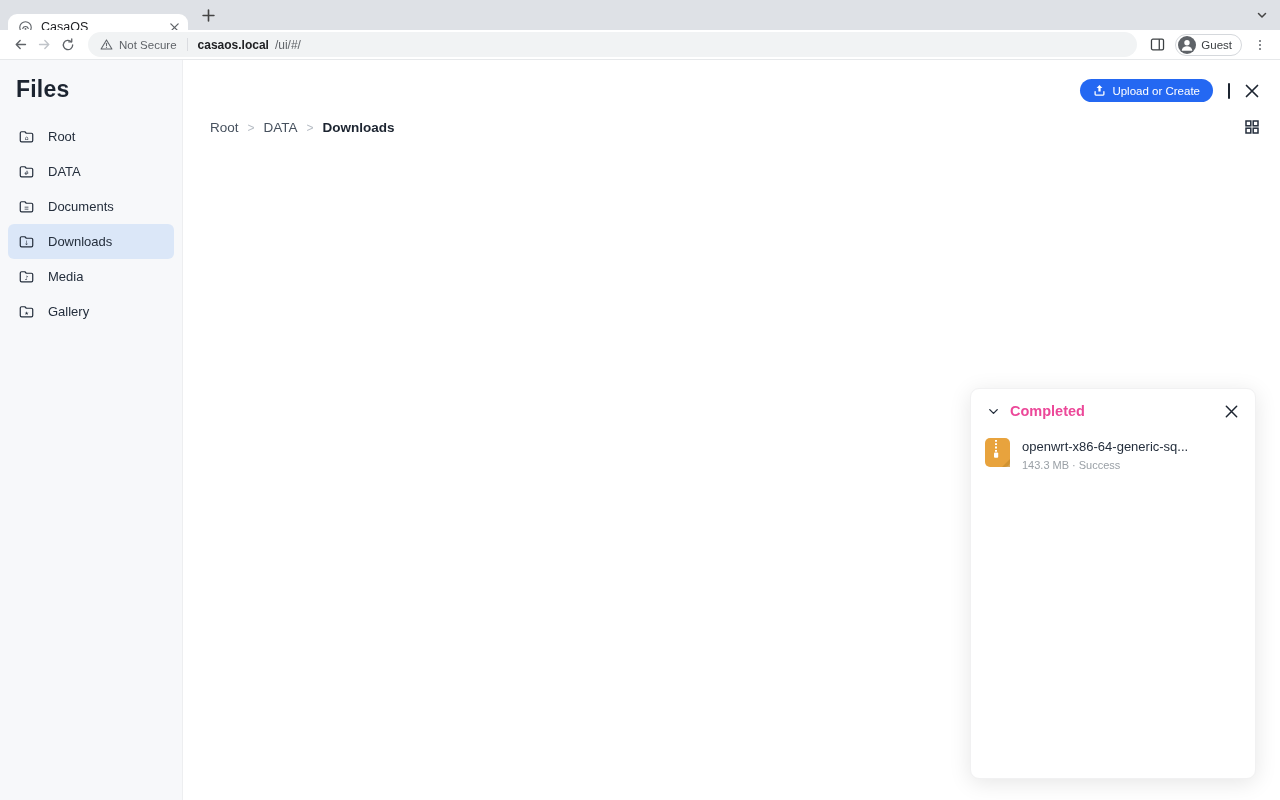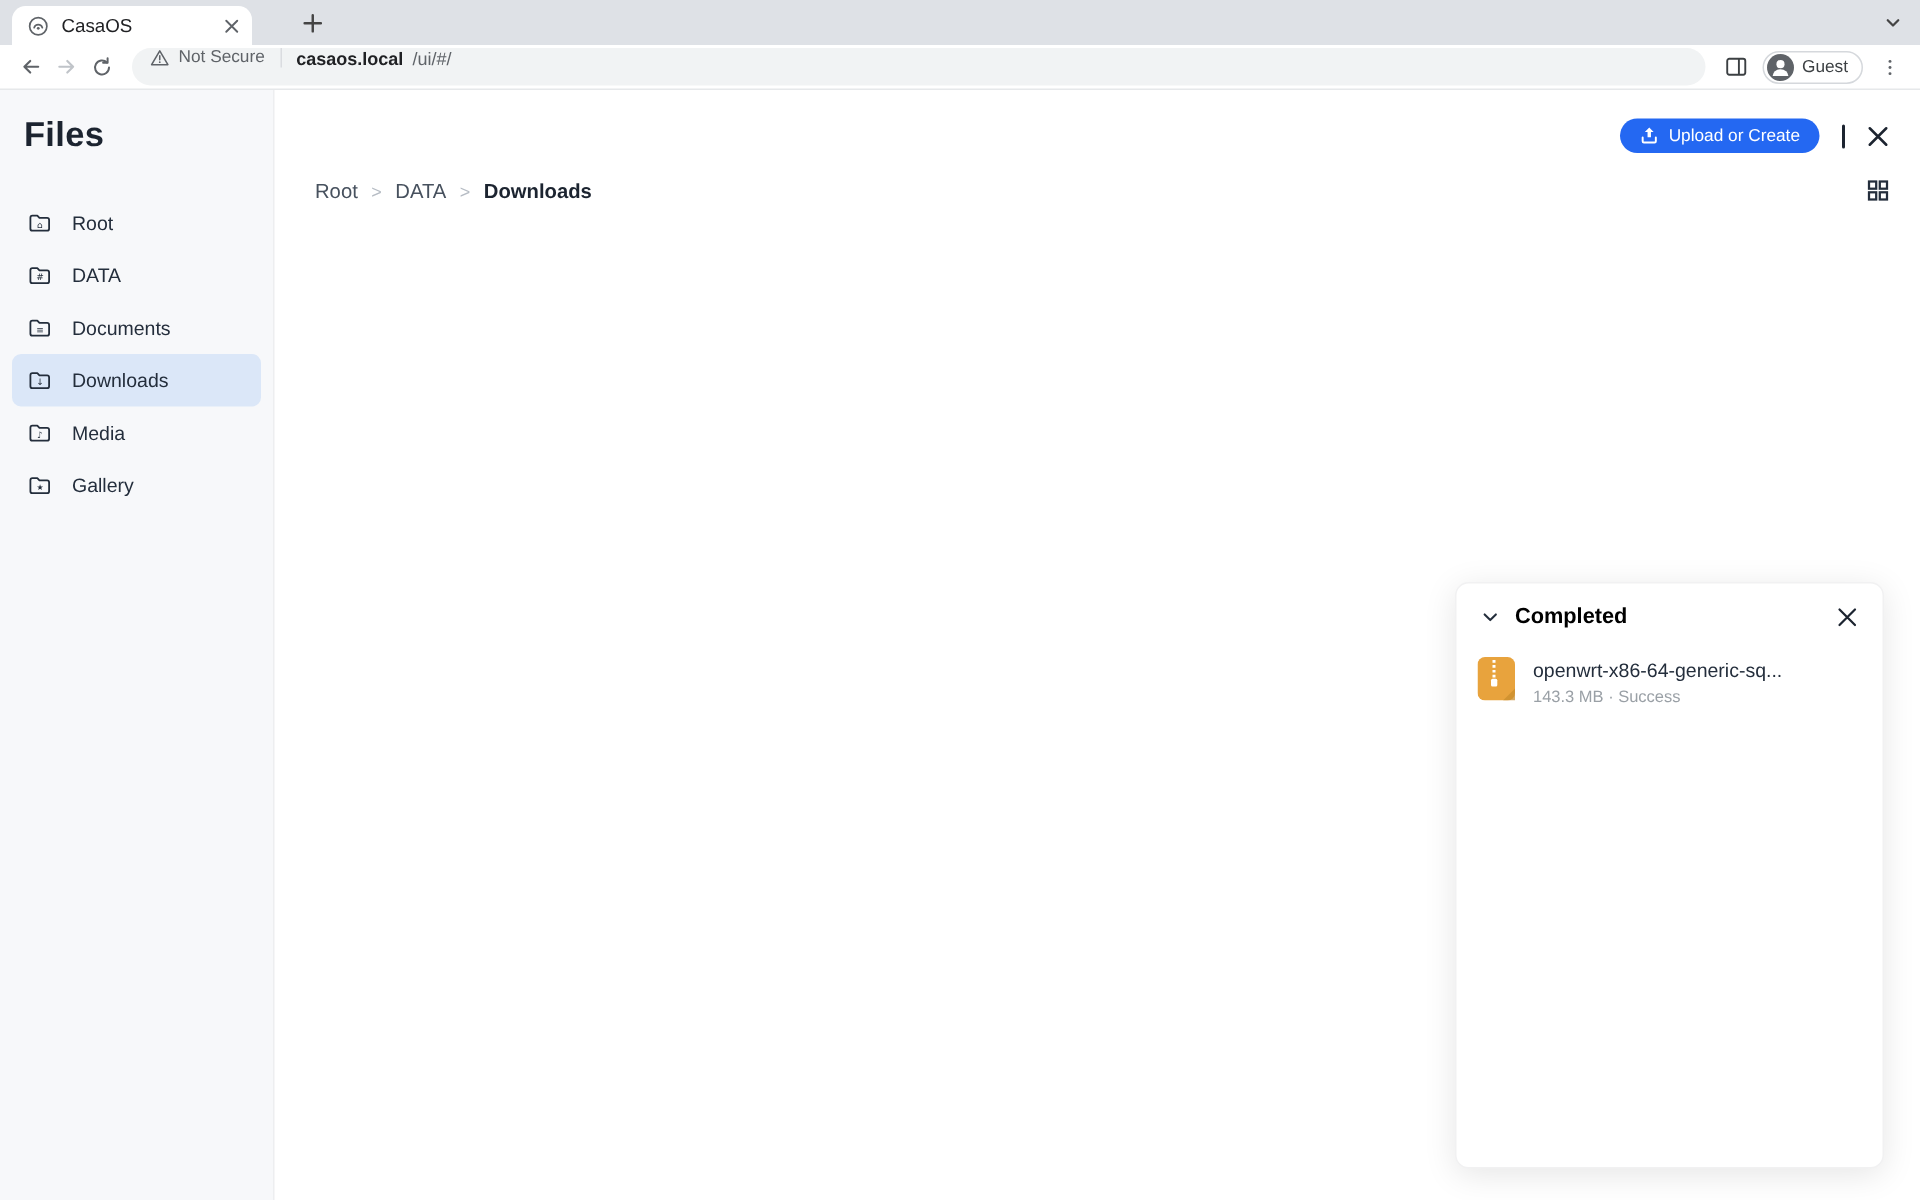--- a/index.html
+++ b/index.html
@@ -1,47 +1,47 @@
 <!DOCTYPE html>
 <html><head>
 <meta charset="utf-8">
 <style>
   * { margin:0; padding:0; box-sizing:border-box; }
   html,body { width:1280px; height:800px; overflow:hidden; font-family:"Liberation Sans", sans-serif; background:#fff; }
 
   
   .tabstrip { position:relative; height:30px; background:#dee1e6; }
-  .tab { position:absolute; left:8px; top:4px; width:160px; height:26px; background:#fff;
+  .tab { position:absolute; left:8px; top:14px; width:180px; height:26px; background:#fff;
          border-radius:9px 9px 0 0; display:flex; align-items:center; padding:0 8px 0 10px; }
   .tab-title { font-size:12.5px; color:#202124; margin-left:8px; flex:1; }
   .icon-btn { display:flex; align-items:center; justify-content:center; cursor:default; }
   .newtab { position:absolute; left:196px; top:3px; width:24px; height:24px; }
   .strip-chevron { position:absolute; right:10px; top:7px; width:16px; height:16px; }
 
   .toolbar { position:relative; height:30px; background:#fff; display:flex; align-items:center;
              padding:0 8px; border-bottom:1px solid #e6e8ea; }
   .nav-btn { width:24px; height:24px; }
   .urlbar { flex:1; height:25px; background:#f1f3f4; border-radius:13px; margin:0 8px;
-            display:flex; align-items:flex-start; padding:0 12px; gap:6px; }
+            display:flex; align-items:center; padding:0 12px; gap:6px; }
   .sec-label { font-size:11.5px; color:#5f6368; }
   .url-div { width:1px; height:13px; background:#dadce0; margin:0 4px; }
   .url-host { font-size:12px; font-weight:600; color:#202124; }
   .url-path { font-size:12px; color:#5f6368; }
   .profile-chip { height:22px; border:1px solid #d5d8dc; border-radius:12px; display:flex;
                   align-items:center; gap:5px; padding:0 9px 0 2px; margin:0 6px; }
   .avatar { width:18px; height:18px; border-radius:50%; background:#5f6368; display:flex;
             align-items:center; justify-content:center; }
   .profile-name { font-size:11.5px; color:#3c4043; }
 
   
   .page { position:relative; height:740px; background:#fff; }
 
   .sidebar { position:absolute; left:0; top:0; width:183px; height:100%; background:#f7f8fa;
              border-right:1px solid rgba(0,0,0,0.04); padding:16px 8px 0 8px; }
-  .sidebar h1 { font-size:23px; font-weight:700; color:#1c2430; margin:0 0 28px 8px; letter-spacing:.2px; }
+  .sidebar h1 { font-size:23px; font-weight:700; color:#1c2430; margin:0 0 16px 8px; letter-spacing:.2px; }
   .side-item { display:flex; align-items:center; height:35px; border-radius:6px; padding:0 10px;
                gap:13px; font-size:13px; color:#242e3c; cursor:default; }
   .side-item.selected { background:#dbe7f8; }
 
   .top-actions { position:absolute; top:19px; right:19px; display:flex; align-items:center;justify-content:center; }
   .upload-btn { height:23px; background:#2468f2; color:#fff; border:none; border-radius:12px;
                 display:flex; align-items:center; gap:6px; padding:0 13px; font-size:11.5px;
                 font-family:inherit; }
   .widget-handle { width:2px; height:16px; background:#1c2430; border-radius:1px; margin-left:15px; }
   .app-close { margin-left:13px; width:18px; height:18px; }
@@ -53,21 +53,21 @@
   .view-toggle { position:absolute; right:19px; top:58px; width:18px; height:18px; }
 
   .file-card { position:absolute; left:196px; top:95px; width:110px; text-align:center; }
   .file-card .big-zip { display:block; margin:0 auto; }
   .file-name { margin-top:20px; font-size:12.5px; line-height:16px; color:#242e3c; }
   .file-date { margin-top:4px; font-size:11px; color:#a9aeb5; }
 
   .transfers { position:absolute; left:970px; top:328px; width:286px; height:391px; background:#fff;
                border-radius:9px; border:1px solid #f1f1f2; box-shadow:0 4px 22px rgba(0,0,0,.10); }
   .transfers-header { display:flex; align-items:center; padding:14px 16px 0 15px; }
-  .transfers-title { font-size:14.5px; font-weight:700; color:#000000; margin-left:9px; flex:1; }
+  .transfers-title { font-size:14.5px; font-weight:700; color:#ec4899; margin-left:9px; flex:1; }
   .transfer-item { display:flex; margin-top:19px; padding:0 16px 0 14px; }
   .transfer-text { margin-left:12px; padding-top:1px; }
   .transfer-name { font-size:13px; color:#242e3c; }
   .transfer-meta { margin-top:5px; font-size:11px; color:#9aa0a6; }
   .transfer-meta .dot { margin:0 3px; }
 
   svg { display:block; }
 </style>
 </head>
 <body>

